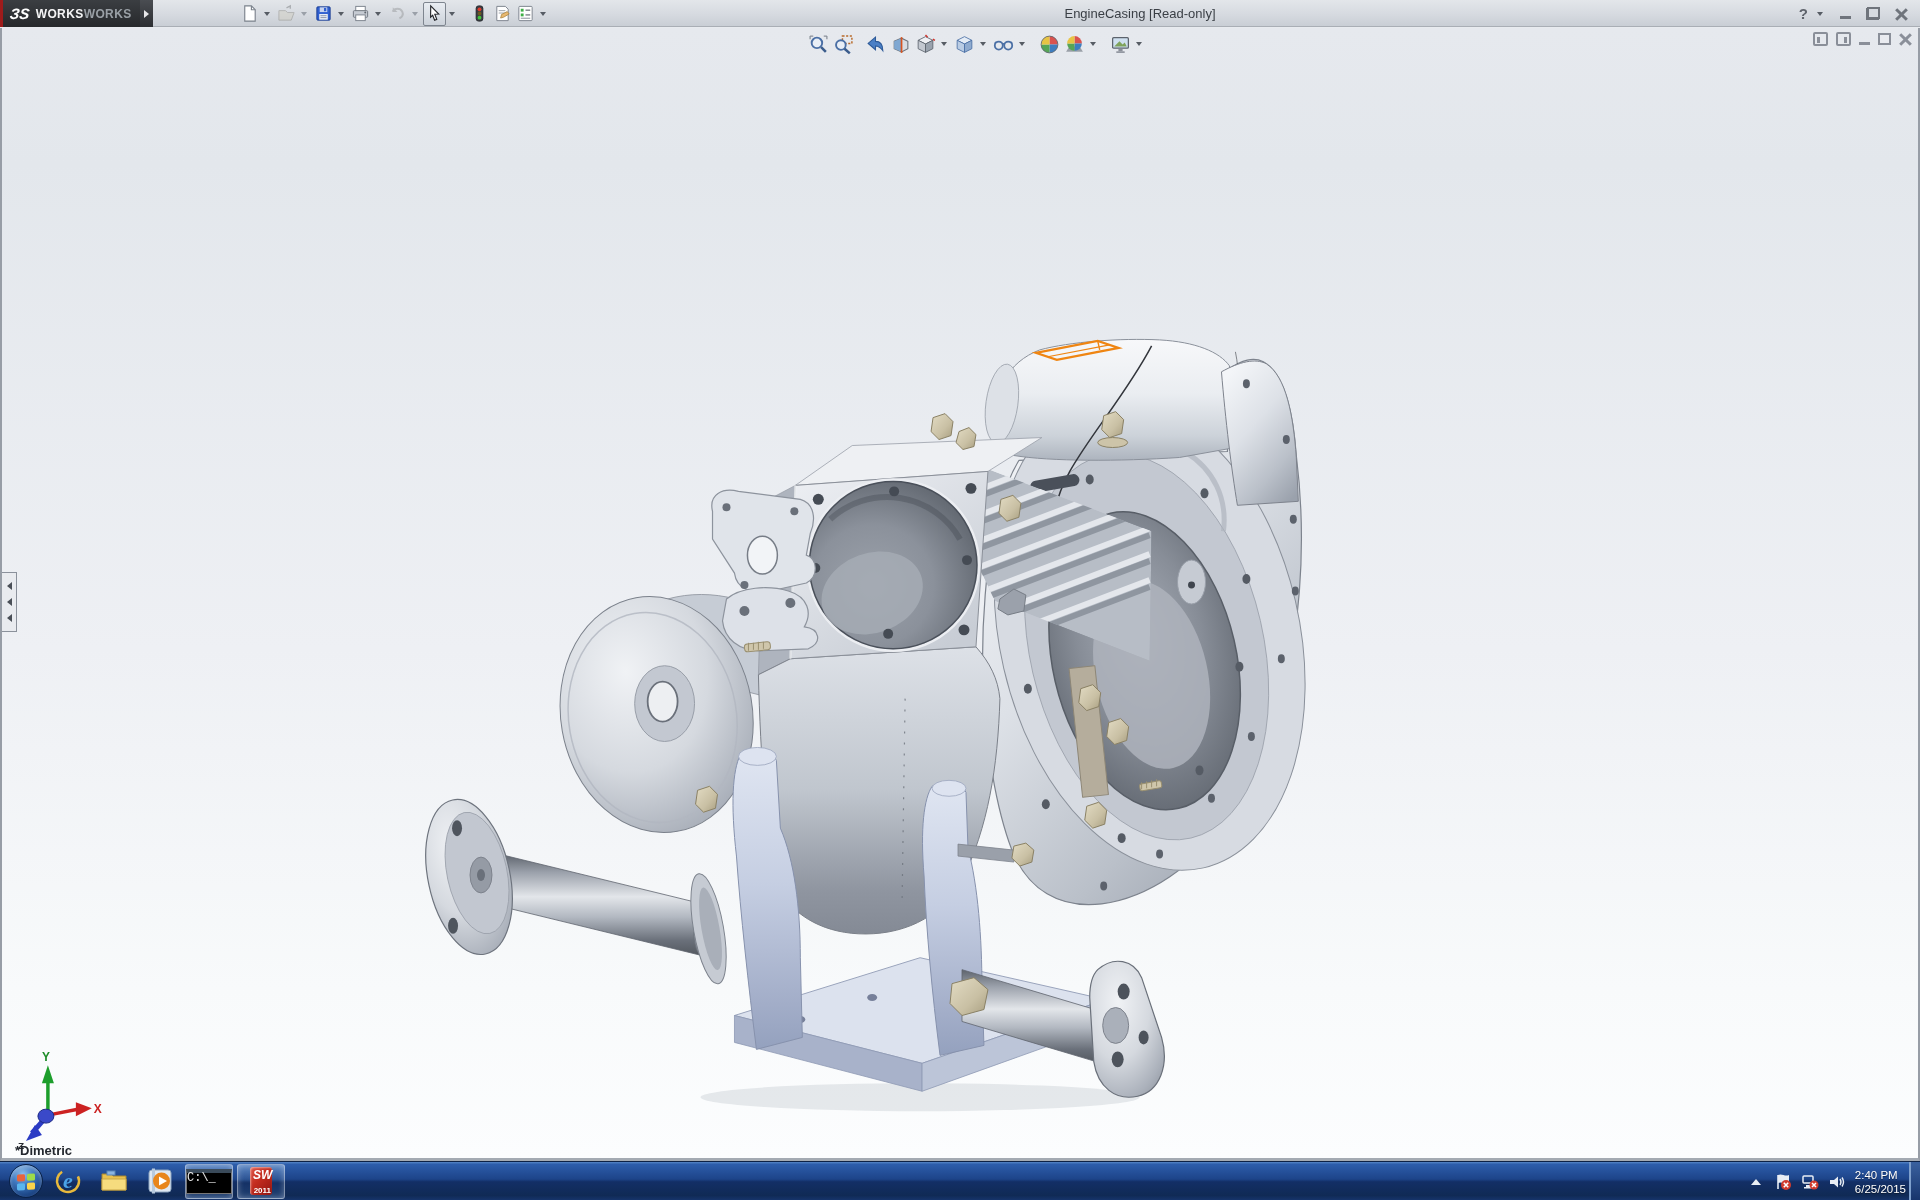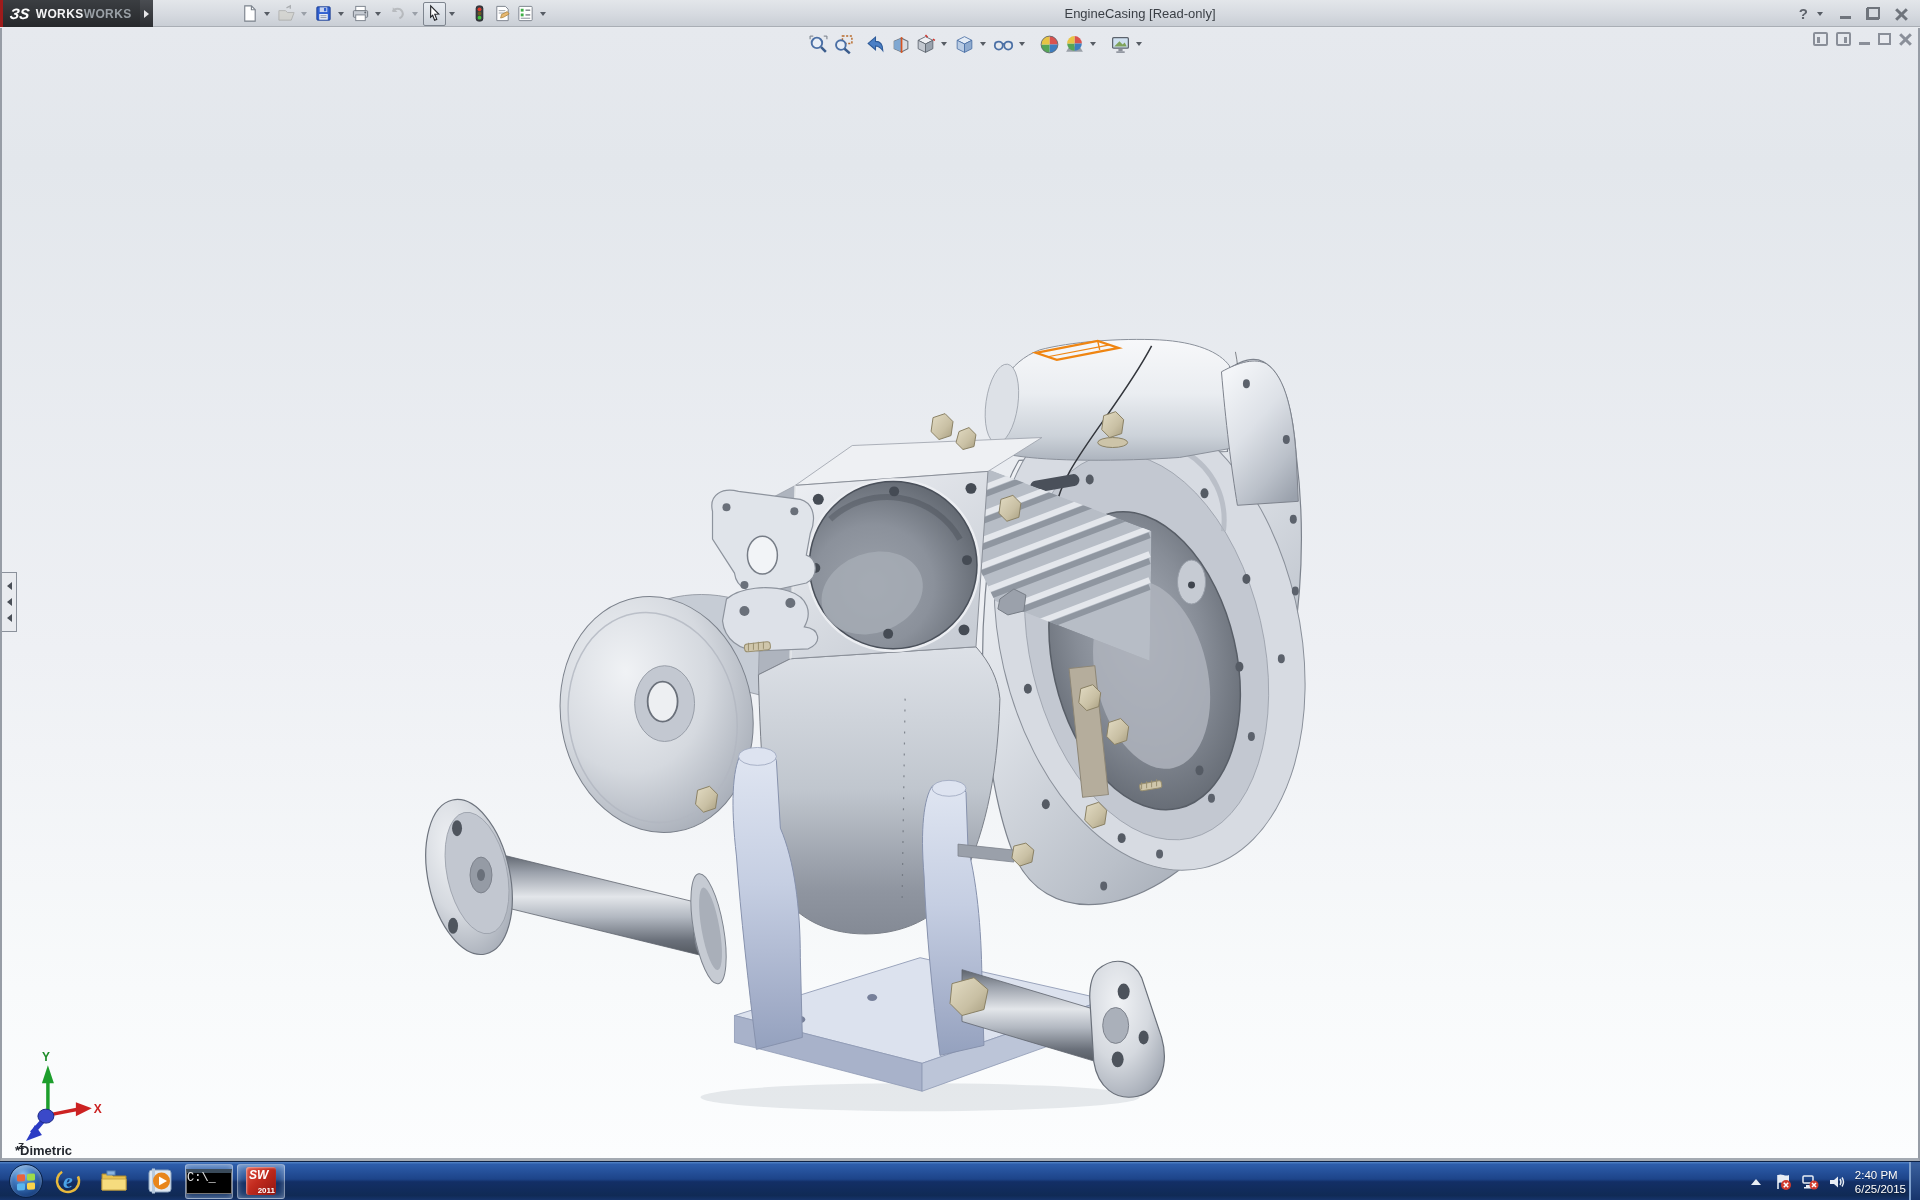--- a/index.html
+++ b/index.html
@@ -113,21 +113,21 @@
   .win-flag .f4{ right:0; bottom:0; background:#fbd44b; transform:skewY(3deg);}
   .tb-ico{ width:46px; height:37px; display:flex; align-items:center; justify-content:center; }
   .tb-ico svg{ width:30px; height:30px; }
   .tb-app{
     width:48px; height:35px; margin:0 2px; border:1px solid rgba(255,255,255,.45); border-radius:3px;
     background:linear-gradient(180deg,rgba(150,185,225,.45) 0%,rgba(70,110,165,.35) 45%,rgba(25,55,105,.45) 55%,rgba(60,100,160,.40) 100%);
     box-shadow:inset 0 0 6px rgba(255,255,255,.35);
     display:flex; align-items:center; justify-content:center;
   }
   #cmd-icon{ width:54px; height:25px; background:#000; border:1px solid #777; border-top:4px solid #3a4a5a; color:#e8e8e8; font-family:"Liberation Mono",monospace; font-size:12px; line-height:10px; padding-left:0; }
-  #sw-icon{ position:relative; width:30px; height:28px; border-radius:3px;
+  #sw-icon{ position:relative; width:22px; height:28px; border-radius:3px;
     background:linear-gradient(135deg,#e05545 0%,#c22b1e 45%,#8f1410 100%);
     box-shadow:inset 1px 1px 2px rgba(255,255,255,.5); }
   #sw-label{ position:absolute; left:3px; top:1px; color:#fff; font-weight:bold; font-size:12px; font-style:italic; }
   #sw-year{ position:absolute; right:1px; bottom:0px; color:#fff; font-weight:bold; font-size:8px; }
   #tray{ position:absolute; right:14px; top:0; height:39px; display:flex; align-items:center; gap:9px; }
   .tray-ico{ width:18px; height:18px; display:flex; align-items:center; justify-content:center; }
   .tri-up{ width:0;height:0;border-left:5px solid transparent;border-right:5px solid transparent;border-bottom:6px solid #e8edf4; }
   #clock{ text-align:left; color:#fff; font-size:11.5px; line-height:14px; text-shadow:0 1px 1px rgba(0,0,0,.5); }
   #show-desktop{ position:absolute; right:0; top:0; width:11px; height:39px; background:linear-gradient(180deg,#3a619f,#16336b); border-left:2px solid #7fa0cc; }
 </style>

